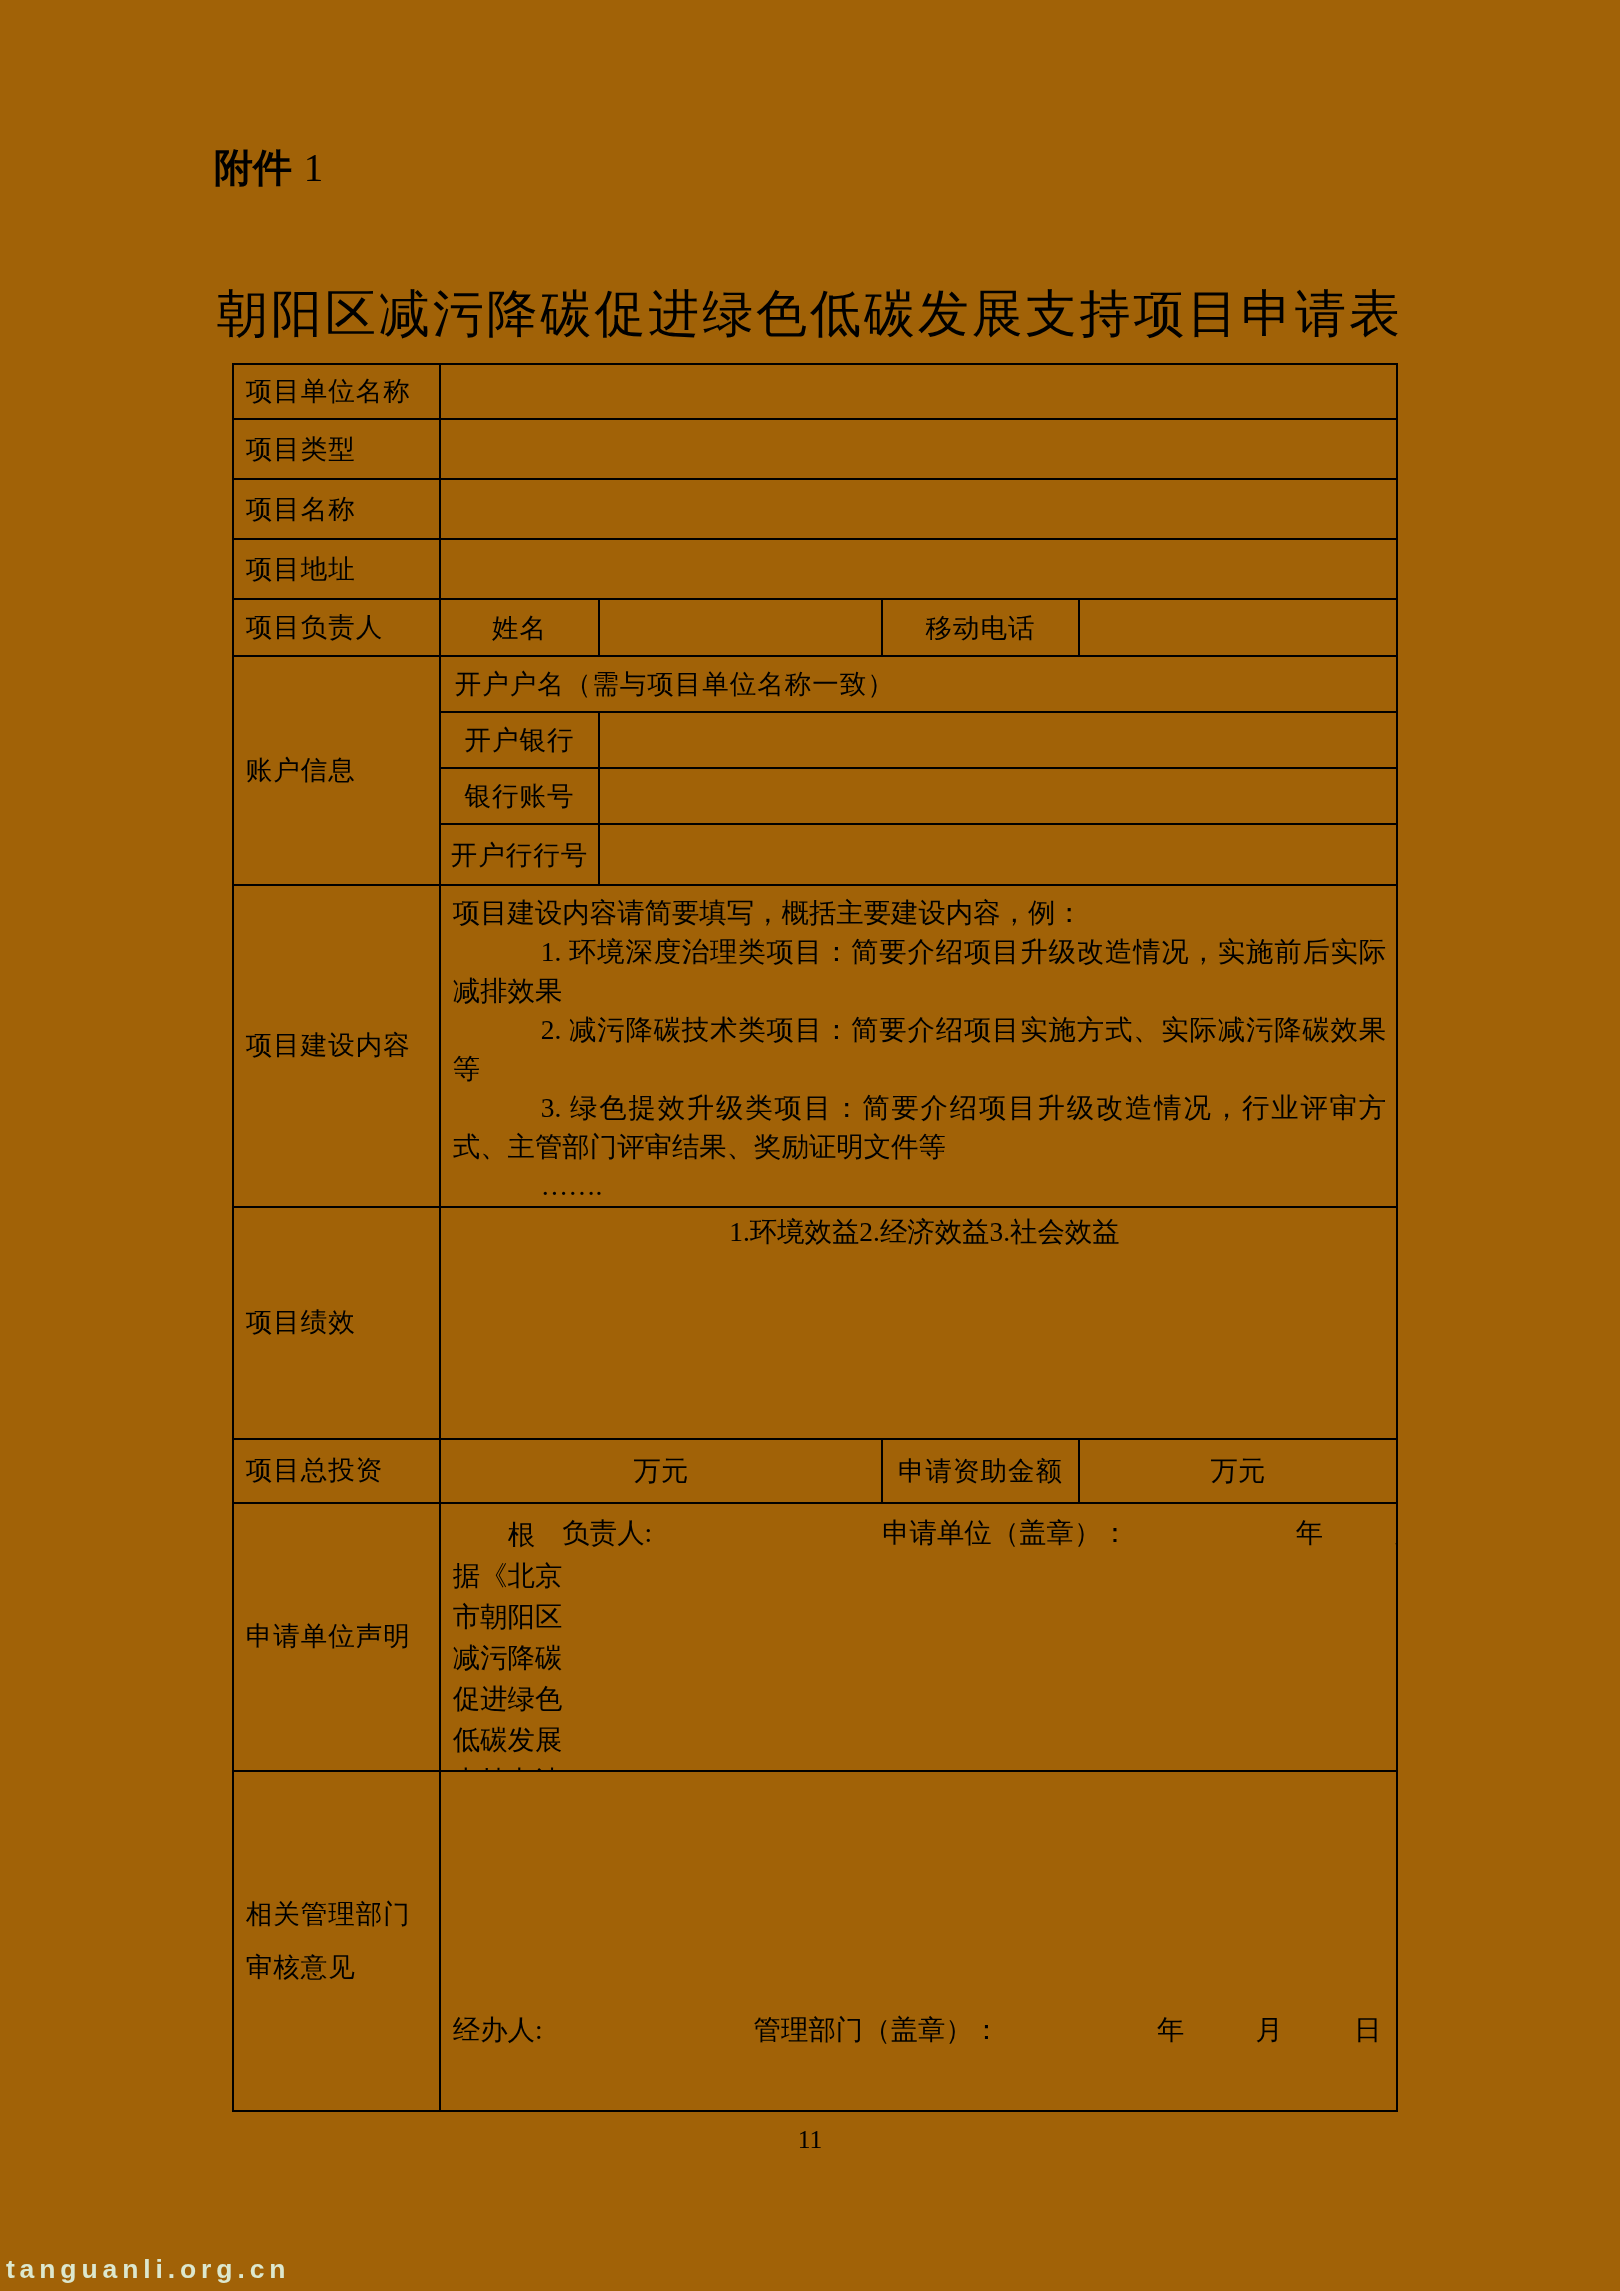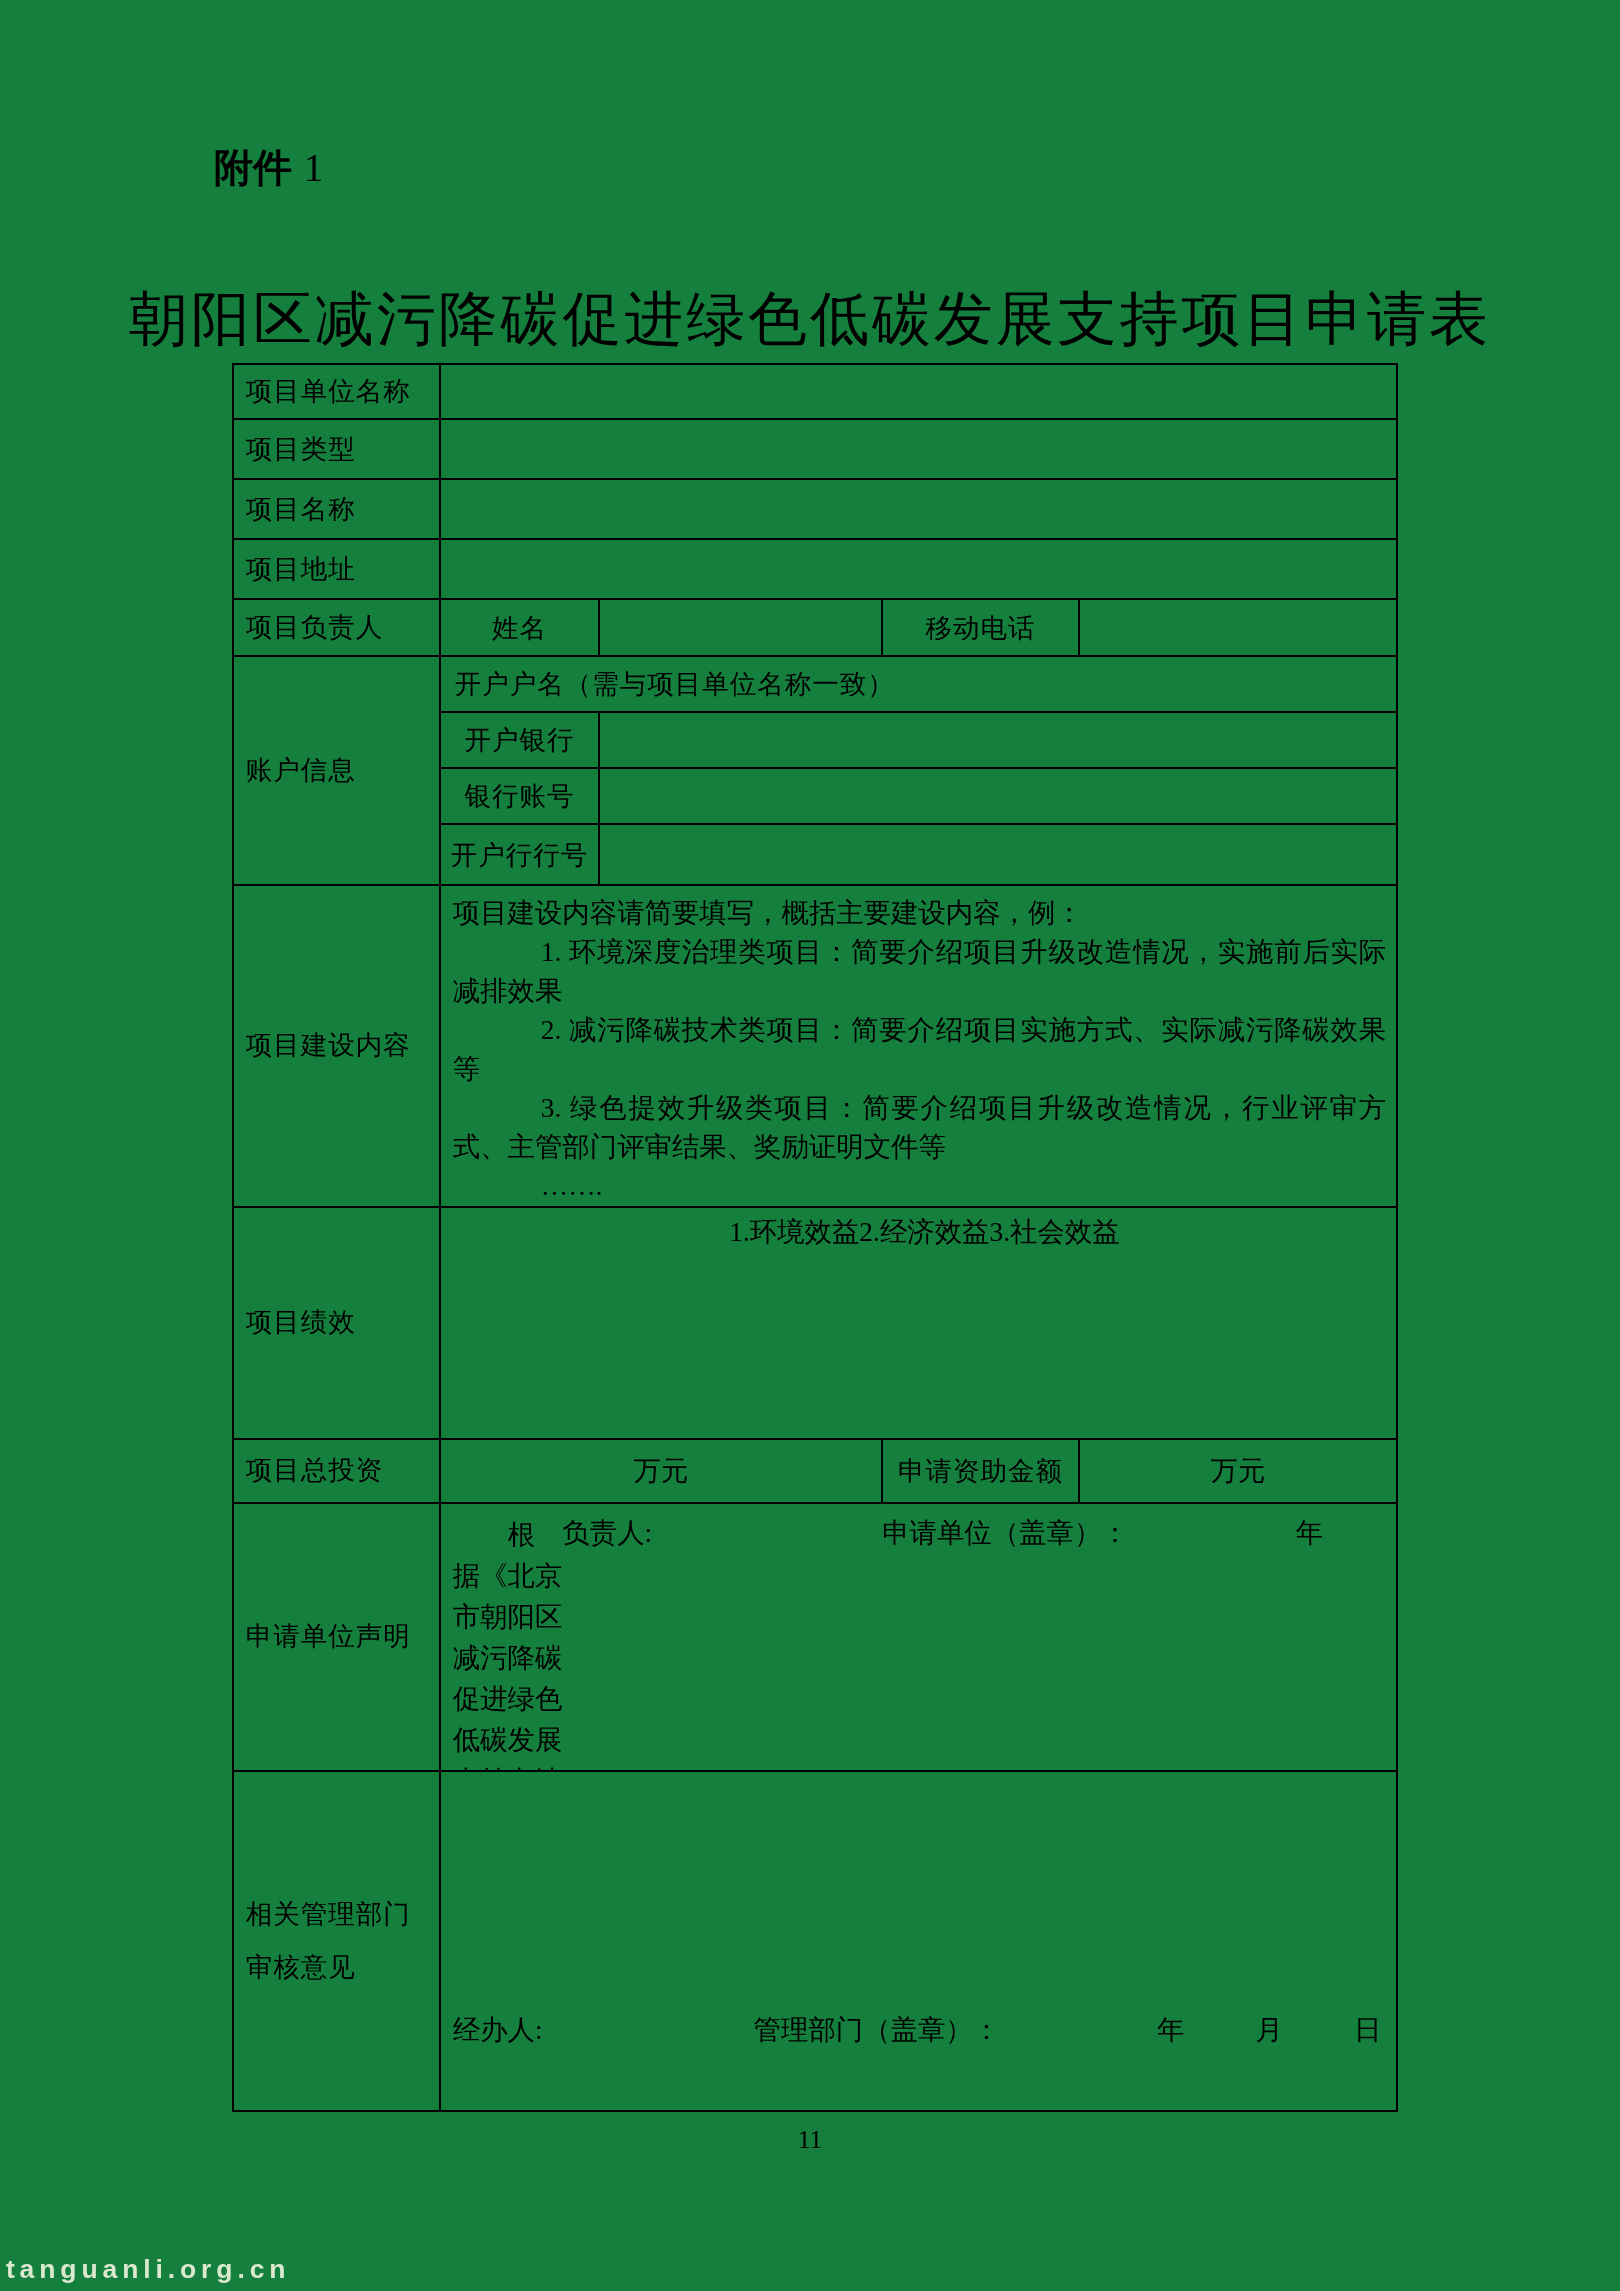--- a/index.html
+++ b/index.html
@@ -1,36 +1,36 @@
 <!DOCTYPE html>
 <html><head>
 <meta charset="utf-8">
 <style>
   html,body { margin:0; padding:0; background:#ffffff; }
   .page {
     position:relative;
     width:1620px; height:2292px;
-    background:#15803d;
+    background:#a16207;
     font-family:"Liberation Serif", serif;
     color:#000;
     overflow:hidden;
   }
   .attachment {
     position:absolute; left:214px; top:145px;
     font-size:39px; line-height:1.2; white-space:nowrap;
   }
   .attachment .prefix {
     font-family:"Liberation Sans", sans-serif;
     font-weight:700;
   }
   .attachment .num { font-family:"Liberation Serif", serif; margin-left:11.8px; }
   .doc-title {
     position:absolute; left:0; right:0; top:280px;
     text-align:center;
-    font-size:59px; letter-spacing:2.9px;
+    font-size:51px; letter-spacing:2.9px;
     font-weight:400; white-space:nowrap;
   }
   table.form-table {
     position:absolute; left:232px; top:363px;
     border-collapse:collapse; table-layout:fixed;
     width:1163px;
   }
   .form-table td {
     border:2px solid #000;
     font-size:27.4px;

